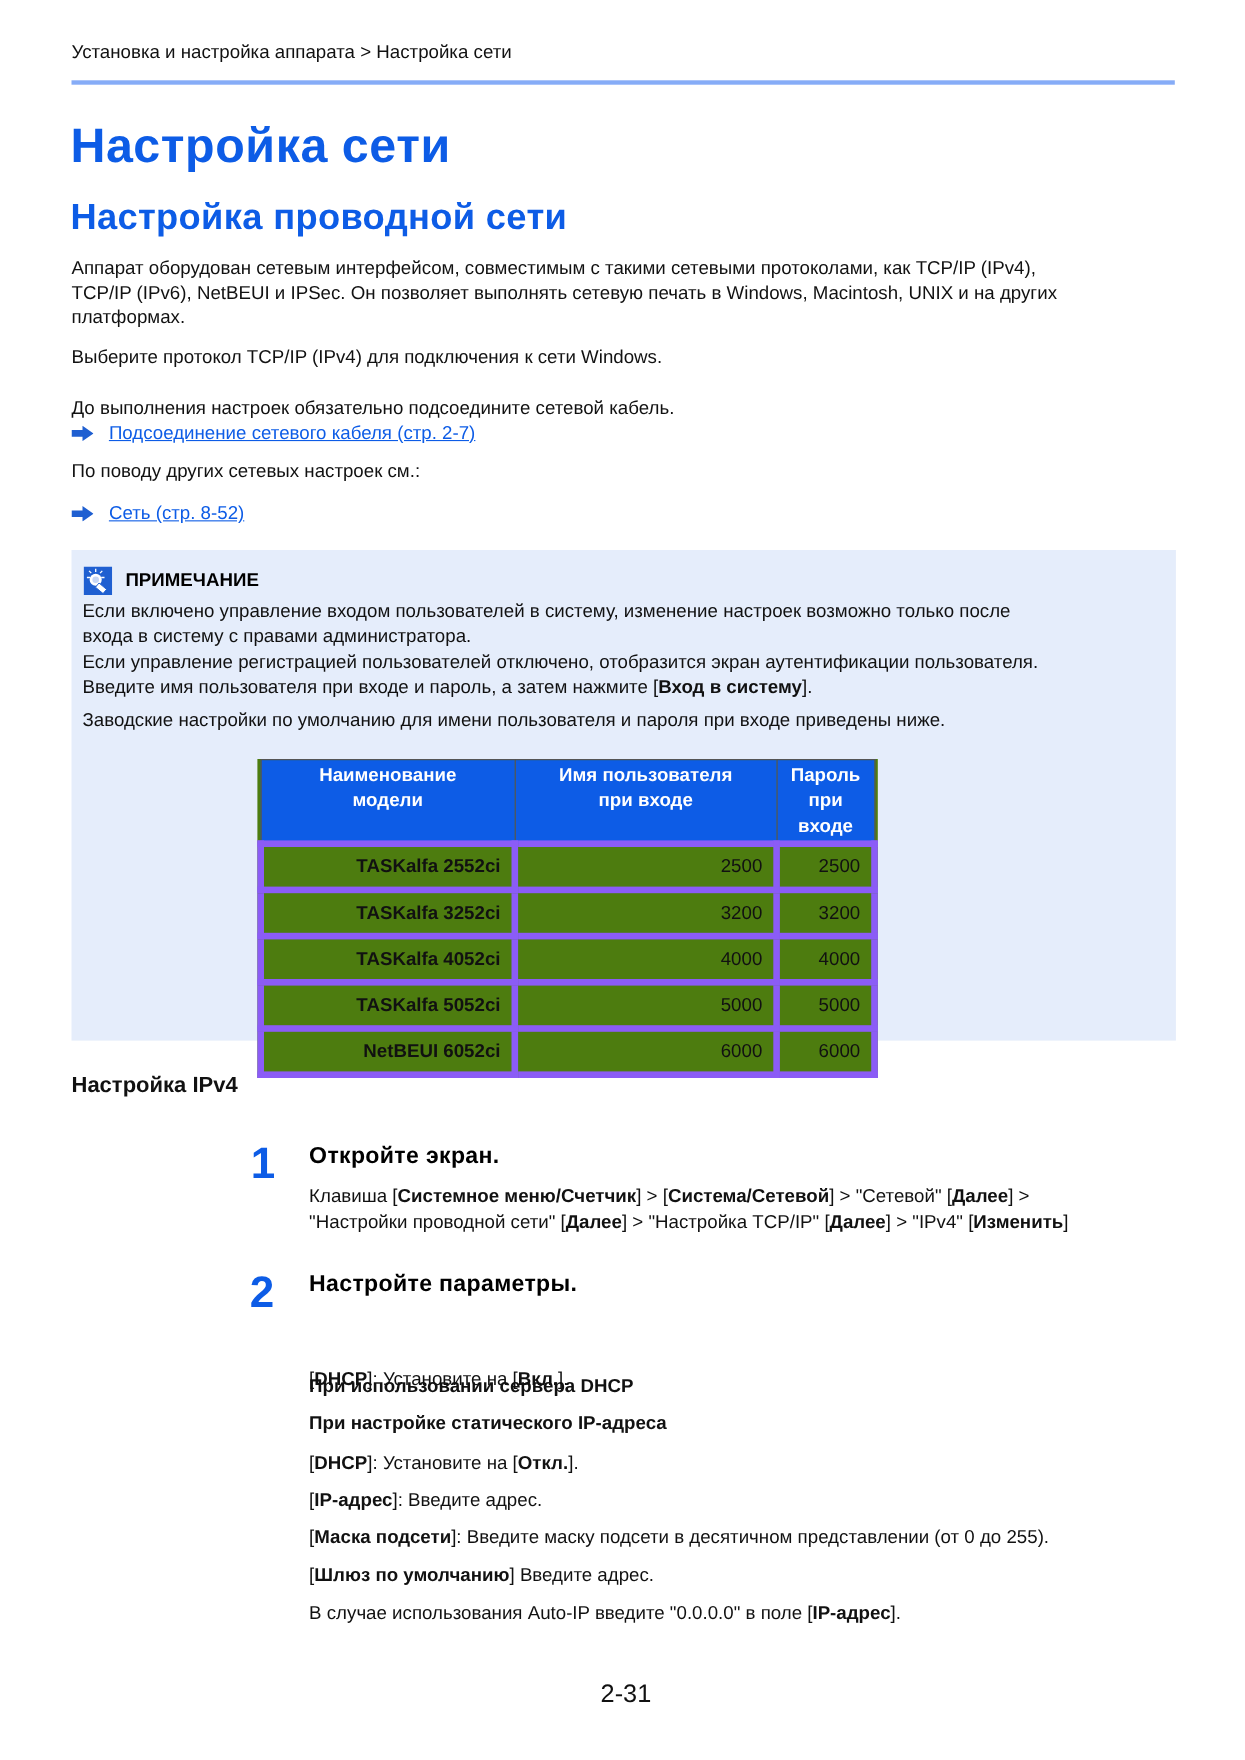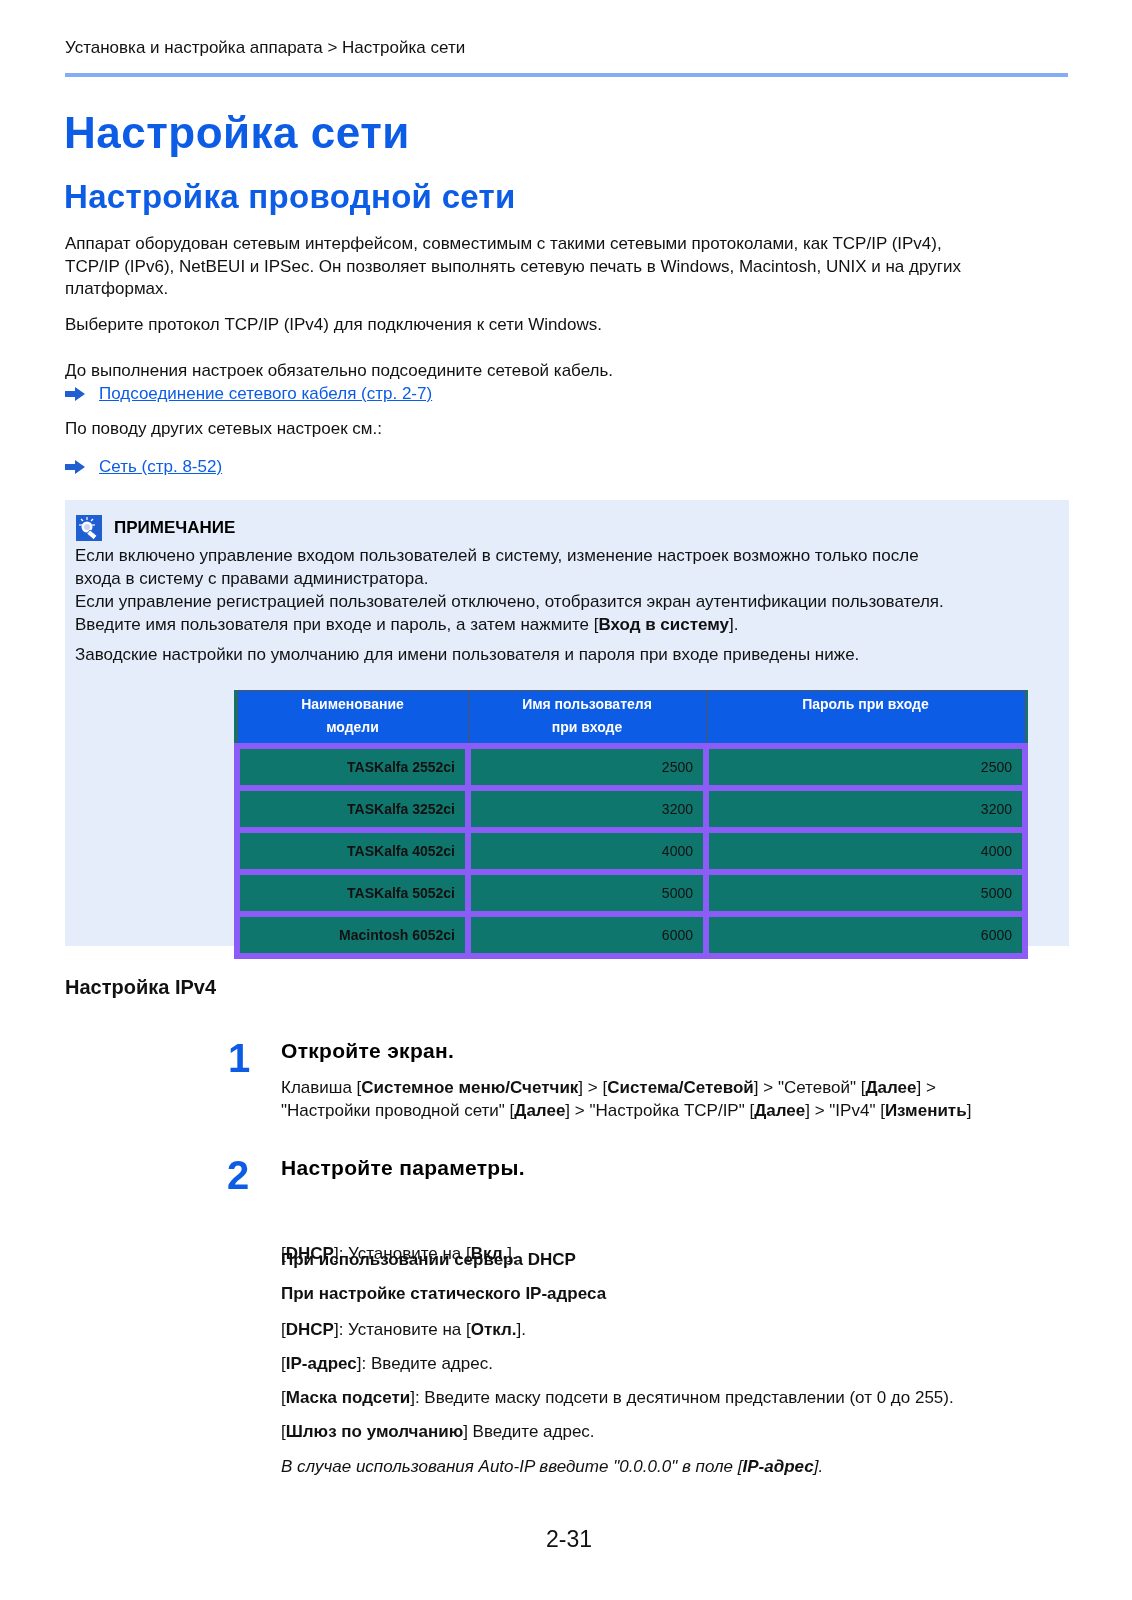--- a/index.html
+++ b/index.html
@@ -16,22 +16,22 @@
   .link-row { left: 65px; font-size: 17px; display: flex; align-items: center; }
   .arrow { width: 20px; height: 14px; margin-right: 14px; position: relative; }
   .arrow svg { display: block; }
   .link { color: #0d5ce6; text-decoration: underline; cursor: pointer; }
   .note-box { left: 65px; top: 500px; width: 1004px; height: 446px; background: #e5edfb; }
   .note-head { left: 76px; top: 515px; display: flex; align-items: center; font-size: 17px; font-weight: bold; }
   .note-icon { width: 26px; height: 26px; margin-right: 12px; }
   .note-text { left: 75px; font-size: 17px; line-height: 23px; color: #111; width: 990px; }
   b { font-weight: bold; }
   table.defaults {
-    position: absolute; left: 234px; top: 690px; width: 794px;
-    border-collapse: collapse; font-size: 14px; background: #0f766e;
+    position: absolute; left: 234px; top: 690px; width: 564px;
+    border-collapse: collapse; font-size: 17px; background: #4d7c0f;
   }
   table.defaults th {
     background: #0d5ce6; color: #fff; font-weight: bold; text-align: center;
     padding: 2px 6px; height: 48px; vertical-align: top; line-height: 23px;
     border: 1px solid #555;
   }
   table.defaults td {
     border: 6px solid #8b5cf6; height: 36px; padding: 0 10px; vertical-align: middle; color: #111; text-align: right;
   }
   table.defaults td.model { font-weight: bold; width: 205px; }
@@ -140,21 +140,21 @@
       <td class="model">TASKalfa 4052ci</td>
       <td class="user">4000</td>
       <td>4000</td>
     </tr>
     <tr>
       <td class="model">TASKalfa 5052ci</td>
       <td class="user">5000</td>
       <td>5000</td>
     </tr>
     <tr>
-      <td class="model">Macintosh 6052ci</td>
+      <td class="model">NetBEUI 6052ci</td>
       <td class="user">6000</td>
       <td>6000</td>
     </tr>
   </tbody>
 </table>
 
 <div class="abs h3">Настройка IPv4</div>
 
 <div class="abs step-num" style="left:228px; top:1036px;">1</div>
 <div class="abs step-title" style="left:281px; top:1039px;">Откройте экран.</div>
@@ -181,17 +181,17 @@
 </div>
 <div class="abs step-text" style="top:1352px;">
   <span>[</span><b>IP-адрес</b><span>]: Введите адрес.</span>
 </div>
 <div class="abs step-text" style="top:1386px;">
   <span>[</span><b>Маска подсети</b><span>]: Введите маску подсети в десятичном представлении (от 0 до 255).</span>
 </div>
 <div class="abs step-text" style="top:1420px;">
   <span>[</span><b>Шлюз по умолчанию</b><span>] Введите адрес.</span>
 </div>
-<div class="abs step-text" style="top:1455px;font-style:italic;">
+<div class="abs step-text" style="top:1455px;">
   <span>В случае использования Auto-IP введите "0.0.0.0" в поле [</span><b>IP-адрес</b><span>].</span>
 </div>
 
 <div class="abs page-num">2-31</div>
 
 </body></html>

